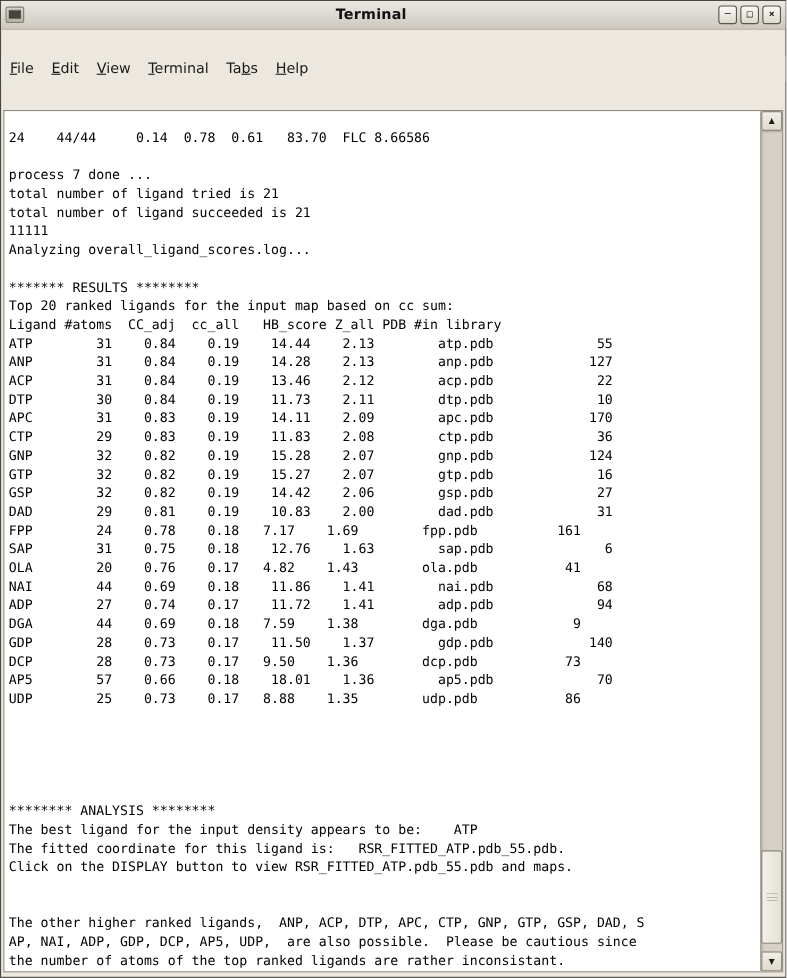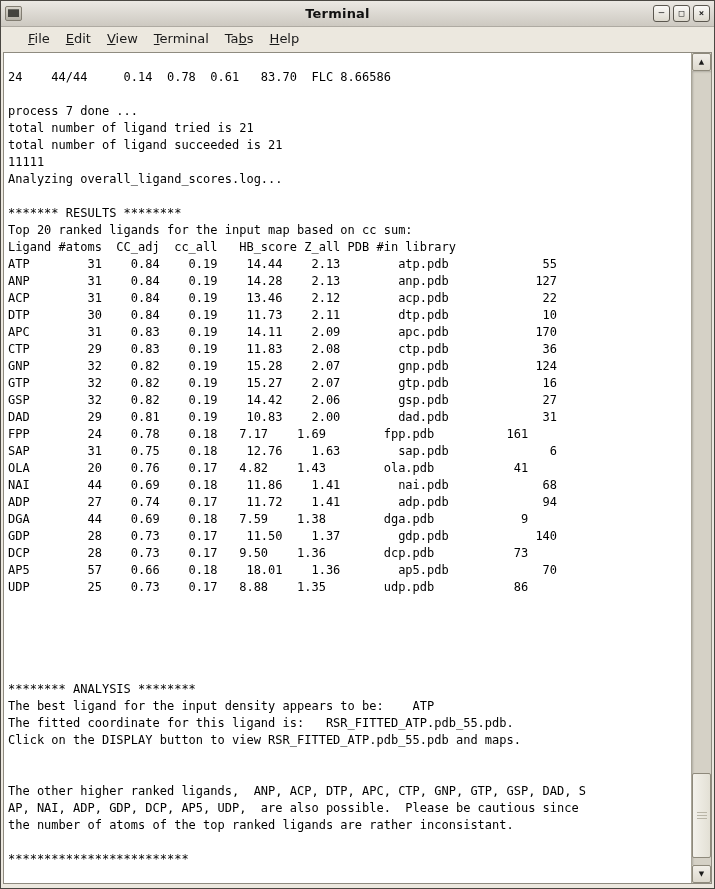--- a/index.html
+++ b/index.html
@@ -3,20 +3,21 @@
 <meta charset="utf-8">
 <style>
   html,body{margin:0;padding:0;background:#ffffff;}
   *{box-sizing:border-box;}
   .window{
     width:715px;height:889px;
     background:#ece8df;
     border:1px solid #4a4742;
     display:flex;flex-direction:column;
     font-family:"DejaVu Sans","Liberation Sans",sans-serif;
+    gap:24px;
   }
   .titlebar{
     height:26px;flex:0 0 26px;
     background:linear-gradient(#ebe8e3,#cdc9c1);
     border-bottom:1px solid #aeaaa2;
     display:flex;align-items:center;
     padding:0 4px;
   }
   .win-icon{
     width:17px;height:15px;
@@ -41,21 +42,21 @@
     border:1px solid #5b574f;
     border-radius:3px;
     display:flex;align-items:center;justify-content:center;
     font-family:"DejaVu Sans Mono",monospace;
     font-size:9px;font-weight:bold;color:#1a1a1a;
     line-height:1;
   }
   .menubar{
     height:23px;flex:0 0 23px;
     display:flex;align-items:center;
-    padding-left:19px;
+    padding-left:0;
     font-size:13px;color:#1a1a1a;
     background:#ece8df;
   }
   .menu-item{padding:2px 8px;cursor:default;}
   .menu-item u{text-decoration:underline;}
   .term-outer{
     flex:1;
     margin:2px 2px 4px 2px;
     border:1px solid #8f8b80;
     background:#ffffff;

